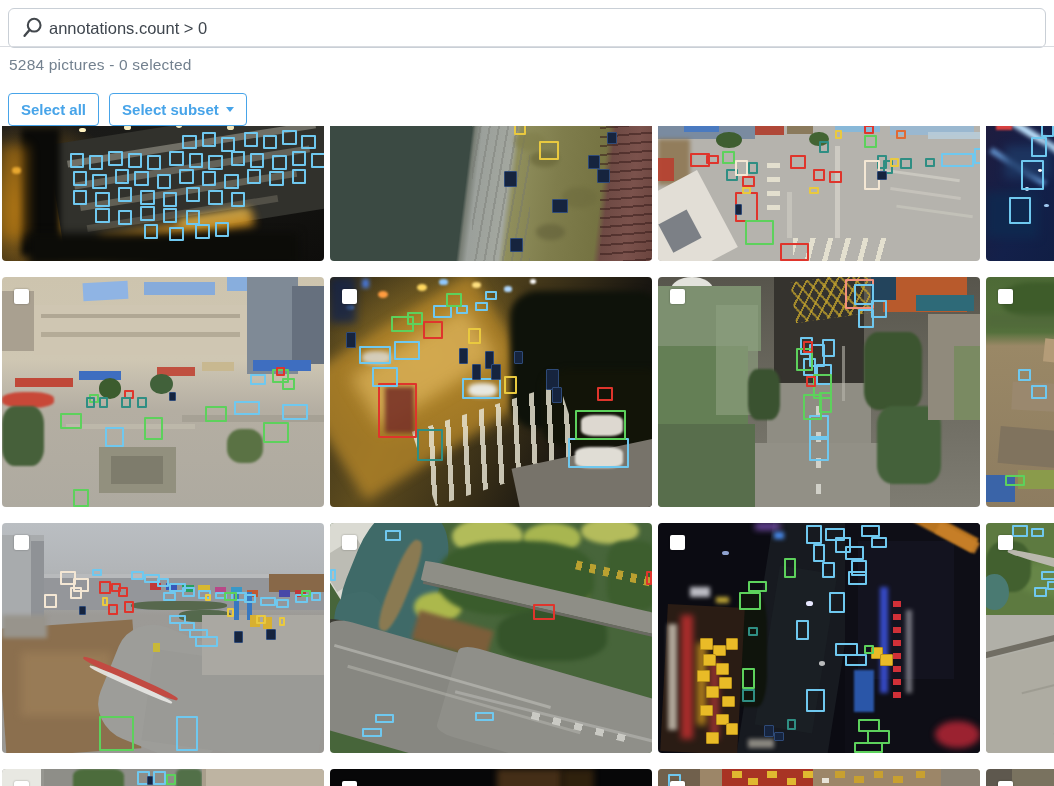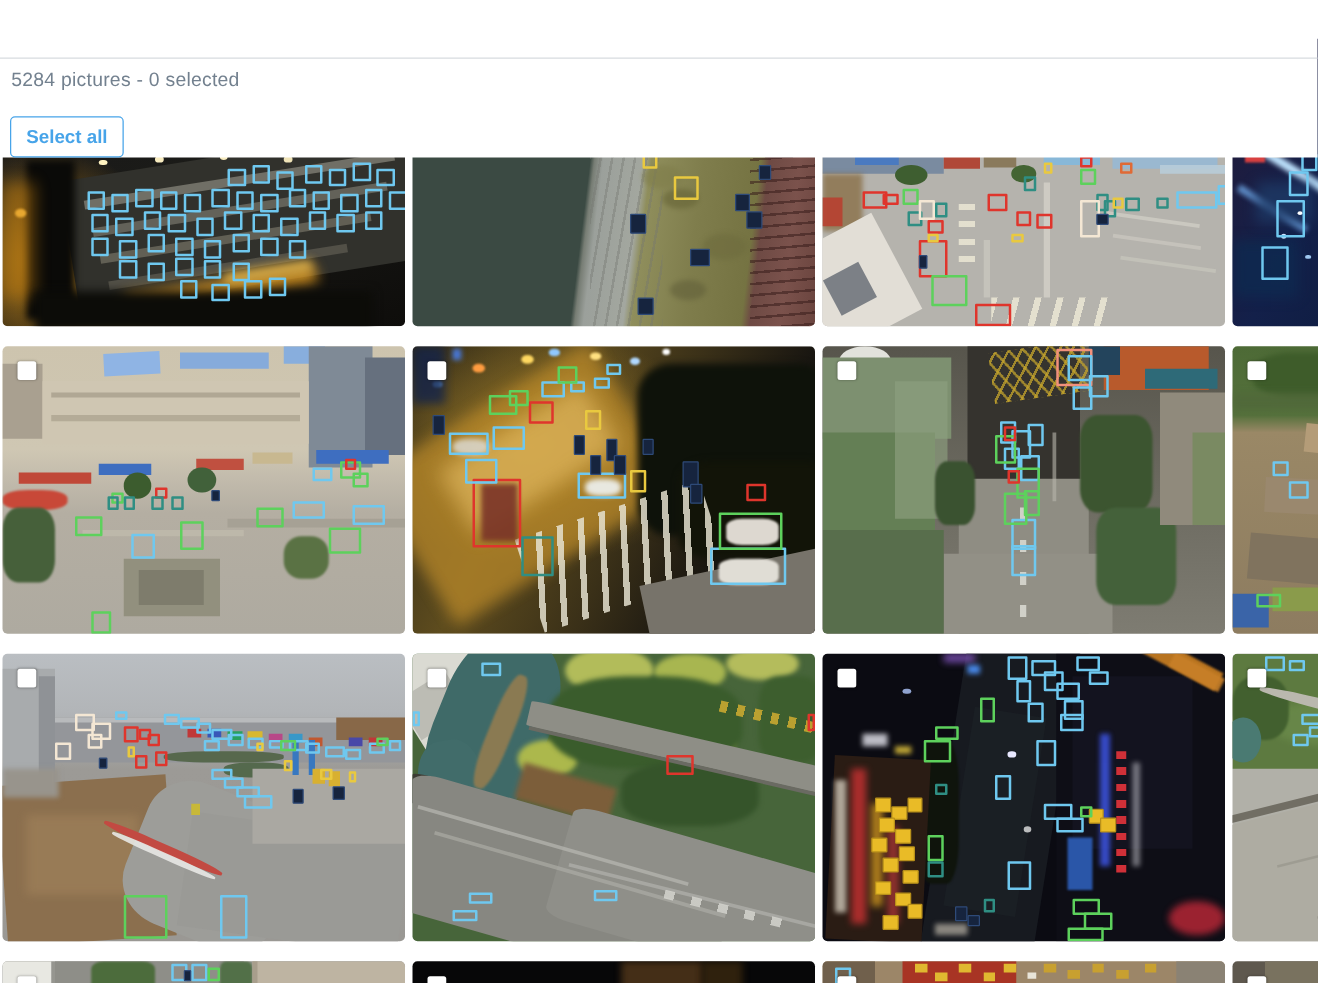--- a/index.html
+++ b/index.html
@@ -627,18 +627,29 @@
       <div class="bbox" style="left: 3%; top: 2%; width: 4%; height: 6%; border: 2px solid rgb(111, 200, 239);"></div>
       <div class="tile-checkbox"></div>
     </div>
     <div class="tile sc-gray-roofs">
       <div class="patch" style="left: 8%; top: 0%; width: 14%; height: 14%; background: rgb(121, 114, 95);"></div>
       <div class="tile-checkbox"></div>
     </div>
   </div>
 
 <div class="header">
+  <div class="search-box">
+    <svg width="25" height="25" viewBox="0 0 24 24" fill="none">
+      <circle cx="13.6" cy="8.8" r="6.1" stroke="#43484d" stroke-width="2"></circle>
+      <line x1="9.1" y1="13.4" x2="4.4" y2="19" stroke="#43484d" stroke-width="2.3" stroke-linecap="round"></line>
+    </svg>
+    <input class="search-input" type="text" value="annotations.count &gt; 0" style="">
+  </div>
   <div class="header-divider"></div>
   <div class="summary">5284 pictures - 0 selected</div>
   <div class="btn-row">
     <button class="btn">Select all</button>
+    <button class="btn">
+      <span>Select subset</span>
+      <span class="caret"></span>
+    </button>
   </div>
 </div>
 
 </body></html>

